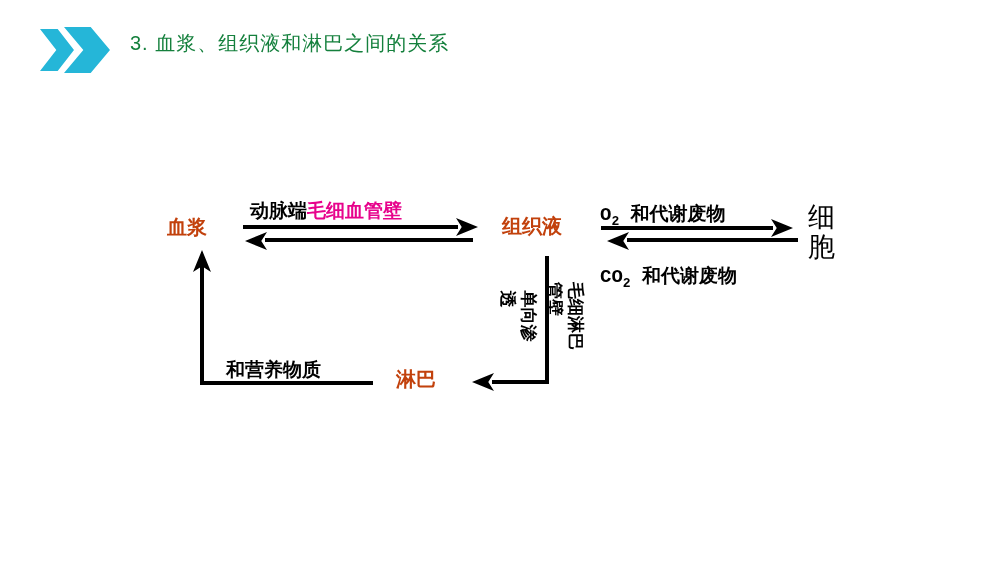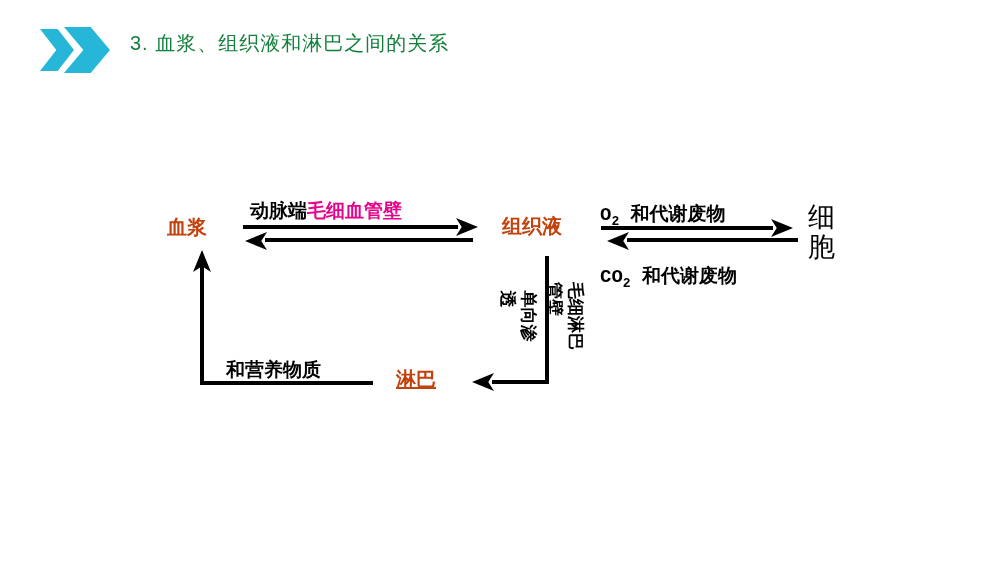--- a/index.html
+++ b/index.html
@@ -15,21 +15,21 @@
   .chev1 { left:40px; top:29px; width:34px; height:42px; }
   .chev2 { left:64px; top:27px; width:46px; height:46px;
     clip-path:polygon(0 0, 58% 0, 100% 50%, 58% 100%, 0 100%, 42% 50%); }
   .title { position:absolute; left:130px; top:30px; font-size:20px;
     font-weight:500; color:#15803d; letter-spacing:1px; white-space:nowrap; }
 
   
   .node { position:absolute; font-size:20px; font-weight:700; color:#c2410c; white-space:nowrap; }
   .node-plasma { left:167px; top:214px; }
   .node-tissue { left:502px; top:213px; }
-  .node-lymph  { left:396px; top:366px;text-decoration:underline; }
+  .node-lymph  { left:396px; top:366px; }
   .node-cell { position:absolute; left:808px; top:202px; font-size:27px; font-weight:500;
     color:#000; line-height:30px; }
 
   .lbl { position:absolute; font-size:19px; font-weight:700; color:#000; white-space:nowrap; }
   .lbl-center { text-align:left;font-family:Liberation Mono, monospace; }
   .magenta { color:#e7038c; }
   .lbl-artery { left:250px; top:198px; width:210px; }
   .lbl-vein   { left:250px; top:248px; width:210px; }
   .lbl-o2  { left:600px; top:201px; width:200px; font-weight:600; }
   .lbl-co2 { left:600px; top:228px; width:200px; font-weight:600;margin-top:35px; }

